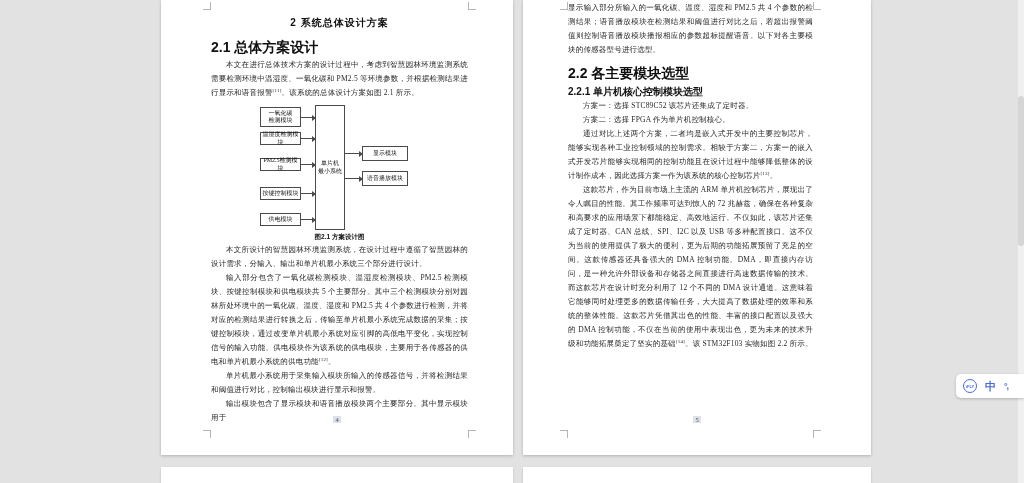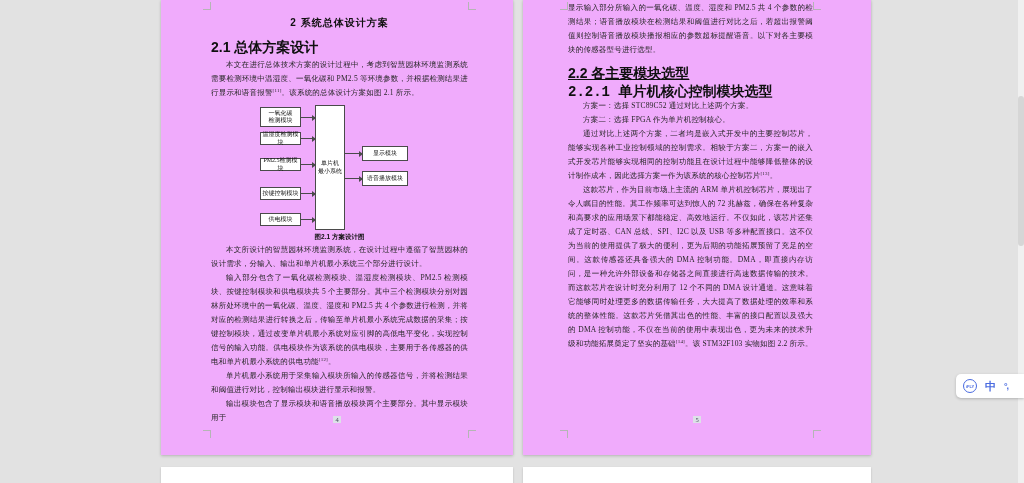--- a/index.html
+++ b/index.html
@@ -1,20 +1,20 @@
 <!DOCTYPE html>
 <html><head>
 <meta charset="utf-8">
 <style>
   * { box-sizing: border-box; margin: 0; padding: 0; }
   html, body { width: 1024px; height: 483px; overflow: hidden; }
   body { background: #e2e2e2; font-family: "Liberation Serif", serif; position: relative; }
 
   .page {
-    position: absolute; top: 0; height: 455px; background: #f0abfc;
+    position: absolute; top: 0; height: 455px; background: #ffffff;
     box-shadow: 0 1px 3px rgba(0,0,0,0.20), 0 0 1px rgba(0,0,0,0.10);
   }
   .page-left  { left: 161px; width: 352px; }
   .page-right { left: 523px; width: 348px; }
 
   .stub {
     position: absolute; top: 467px; height: 16px; background: #ffffff;
     box-shadow: 0 1px 2px rgba(0,0,0,0.18);
   }
   .stub-left  { left: 161px; width: 352px; }
@@ -27,22 +27,22 @@
   .doc-title {
     font-family: "Liberation Sans", sans-serif; font-weight: 700;
     font-size: 10px; line-height: 13px; text-align: center;
     color: #101010; letter-spacing: 1px; margin-top: 16px;
   }
   .h2 {
     font-family: "Liberation Sans", sans-serif; font-weight: 700;
     font-size: 14px; line-height: 11px; color: #101010; margin-top: 13px;
   }
   .h3 {
-    font-family: Liberation Mono, monospace; font-weight: 700;
-    font-size: 14px; line-height: 10px; color: #101010; margin-top: 8px;
+    font-family: Liberation Sans, sans-serif; font-weight: 700;
+    font-size: 10px; line-height: 10px; color: #101010; margin-top: 8px;
   }
   .body-p {
     font-size: 7.5px; line-height: 14px; color: #262626;
     text-align: justify; letter-spacing: 0.2px;
   }
   .indent { text-indent: 2em; }
   .mt5 { margin-top: 5px; }
   .mt2 { margin-top: 2px; }
   .mt1 { margin-top: 1px; }
   sup { font-size: 5px; line-height: 0; vertical-align: super; }
@@ -155,24 +155,24 @@
 
 <div class="page page-right">
   <div class="cmark cm-tl" style="left:37px; top:2px;"></div>
   <div class="cmark cm-tr" style="left:290px; top:2px;"></div>
   <div class="cmark cm-bl" style="left:37px; top:430px;"></div>
   <div class="cmark cm-br" style="left:290px; top:430px;"></div>
 
   <div class="textarea ta-right">
     <p class="body-p mt1">显示输入部分所输入的一氧化碳、温度、湿度和 PM2.5 共 4 个参数的检测结果；语音播放模块在检测结果和阈值进行对比之后，若超出报警阈值则控制语音播放模块播报相应的参数超标提醒语音。以下对各主要模块的传感器型号进行选型。</p>
 
-    <div class="h2" style="margin-top:11px;text-decoration:underline;">2.2 各主要模块选型</div>
+    <div class="h2" style="margin-top:11px;">2.2 各主要模块选型</div>
     <div class="h3">2.2.1 单片机核心控制模块选型</div>
 
-    <p class="body-p indent mt2">方案一：选择 STC89C52 通过对比上述两个方案。</p>
+    <p class="body-p indent mt2">方案一：选择 STC89C52 该芯片还集成了定时器。</p>
     <p class="body-p indent">方案二：选择 FPGA 作为单片机控制核心。</p>
 
     <p class="body-p indent"><span>通过对比上述两个方案，二者均是嵌入式开发中的主要控制芯片，能够实现各种工业控制领域的控制需求。相较于方案二，方案一的嵌入式开发芯片能够实现相同的控制功能且在设计过程中能够降低整体的设计制作成本，因此选择方案一作为该系统的核心控制芯片</span><sup>[13]</sup><span>。</span></p>
     <p class="body-p indent"><span>这款芯片，作为目前市场上主流的 ARM 单片机控制芯片，展现出了令人瞩目的性能。其工作频率可达到惊人的 72 兆赫兹，确保在各种复杂和高要求的应用场景下都能稳定、高效地运行。不仅如此，该芯片还集成了定时器、CAN 总线、SPI、I2C 以及 USB 等多种配置接口。这不仅为当前的使用提供了极大的便利，更为后期的功能拓展预留了充足的空间。这款传感器还具备强大的 DMA 控制功能。DMA，即直接内存访问，是一种允许外部设备和存储器之间直接进行高速数据传输的技术。而这款芯片在设计时充分利用了 12 个不同的 DMA 设计通道。这意味着它能够同时处理更多的数据传输任务，大大提高了数据处理的效率和系统的整体性能。这款芯片凭借其出色的性能、丰富的接口配置以及强大的 DMA 控制功能，不仅在当前的使用中表现出色，更为未来的技术升级和功能拓展奠定了坚实的基础</span><sup>[14]</sup><span>。该 STM32F103 实物如图 2.2 所示。</span></p>
   </div>
 
   <div class="page-num"><span>5</span></div>
 </div>
 
 <div class="stub stub-left"></div>

